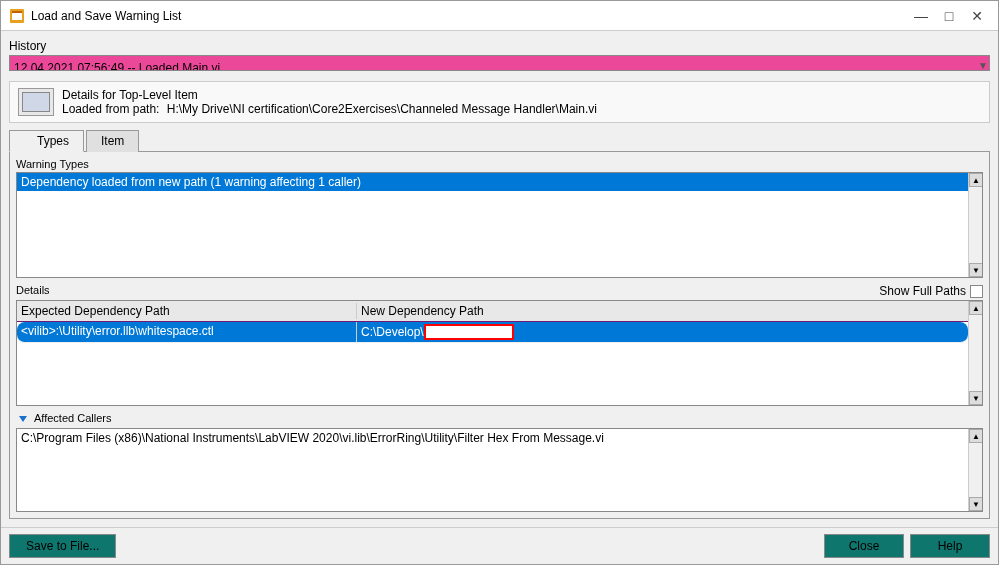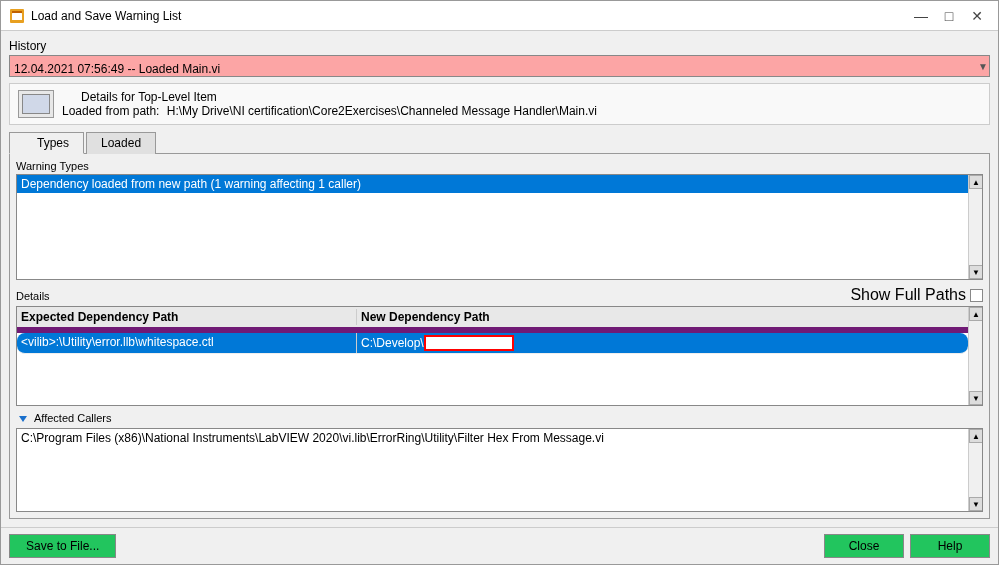--- a/index.html
+++ b/index.html
@@ -71,23 +71,23 @@
       font-size: 12px;
       color: #000;
       margin-bottom: 2px;
     }
     .history-dropdown-wrapper {
       flex: 1;
       position: relative;
     }
     .history-dropdown-wrapper select {
       width: 100%;
-      height: 22px;
-      border: 1px solid #888;
-      background: #fca5a5;
+      height: 16px;
+      border: 1px solid #888;
+      background: #ec4899;
       padding: 5px 20px 0 4px;
       font-size: 12px;
       appearance: none;
       -webkit-appearance: none;
     }
     .dropdown-arrow {
       position: absolute;
       right: 2px;
       top: 50%;
       transform: translateY(-50%);
@@ -211,21 +211,21 @@
     .details-header {
       display: flex;
       justify-content: space-between;
       align-items: flex-end;
       margin-bottom: 2px;
     }
     .show-full-paths {
       display: flex;
       align-items: center;
       gap: 4px;
-      font-size: 16px;
+      font-size: 12px;
     }
     .checkbox {
       width: 13px;
       height: 13px;
       border: 1px solid #888;
       background: white;
     }
 
     .details-table {
       flex: 1;
@@ -233,24 +233,23 @@
       background: white;
       overflow-y: auto;
       display: flex;
       flex-direction: column;
       min-height: 0;
       position: relative;
     }
     .table-header {
       display: flex;
       background: #e8e8e8;
-      border-bottom: 6px solid #701a75;
+      border-bottom: 1px solid #701a75;
       padding: 2px 0;
       flex-shrink: 0;
-      font-weight: bold;
     }
     .table-col-header {
       font-size: 12px;
       padding: 1px 4px;
       border-right: 1px solid #ccc;
     }
     .table-col-header:first-child {
       width: 340px;
     }
     .table-col-header:last-child {
@@ -323,21 +322,21 @@
       display: flex;
       justify-content: space-between;
       align-items: center;
       padding: 6px 8px;
       border-top: 1px solid #ccc;
       background: #f0f0f0;
     }
     .btn {
       padding: 4px 16px;
       border: 1px solid #888;
-      background: #22c55e;
+      background: #0f766e;
       cursor: pointer;
       font-size: 12px;
       min-width: 80px;
     }
     .bottom-right-btns {
       display: flex;
       gap: 6px;
     }
 
     
@@ -377,31 +376,31 @@
         </select>
         <span class="dropdown-arrow">▼</span>
       </div>
     </div>
 
     <div class="details-box">
       <div class="vi-icon">
         <div class="vi-icon-inner"></div>
       </div>
       <div>
-        <span style="font-size:12px;margin-left:19px;">Details for Top-Level Item</span>
+        <span style="font-size:12px;">Details for Top-Level Item</span>
         <br>
         <span>Loaded from path:</span>
         <span style="margin-left:4px;">H:\My Drive\NI certification\Core2Exercises\Channeled Message Handler\Main.vi</span>
       </div>
     </div>
 
     <div class="tabs-container">
       <div class="tabs-header">
         <div class="tab active">Types</div>
-        <div class="tab">Loaded</div>
+        <div class="tab">Item</div>
       </div>
 
       <div class="tab-content">
 
         <div class="warning-types-section">
           <div class="section-title">Warning Types</div>
           <div class="list-box">
             <div style="padding-right:14px;">
               <div class="list-item selected">Dependency loaded from new path (1 warning affecting 1 caller)</div>
             </div>

